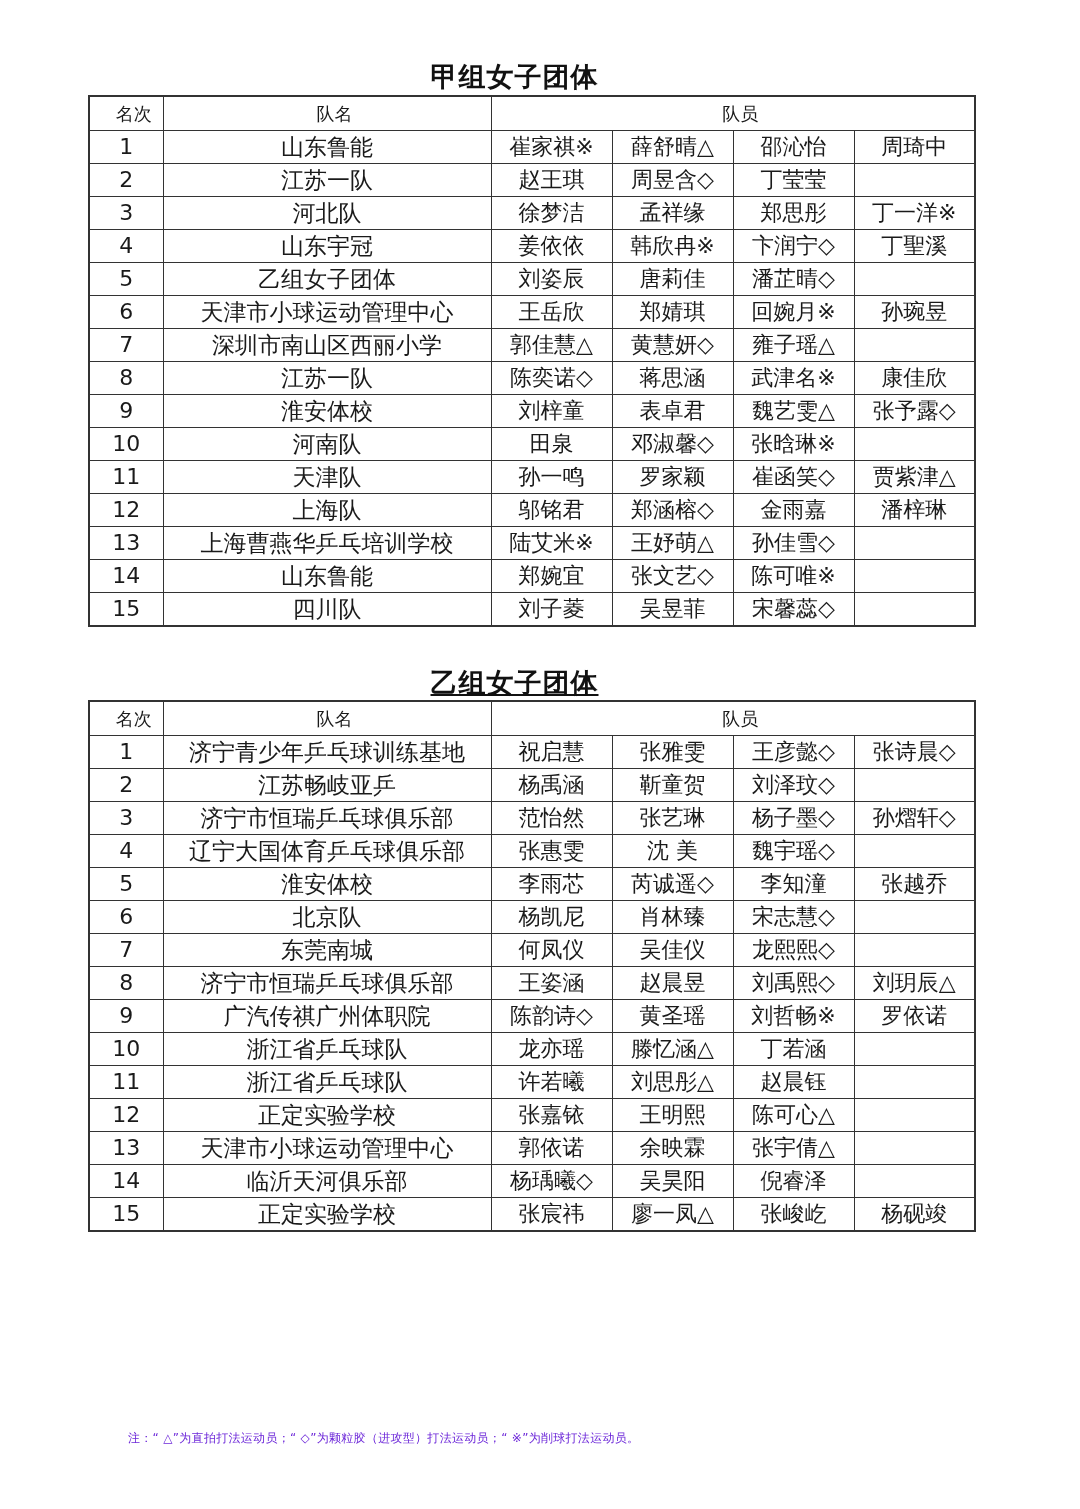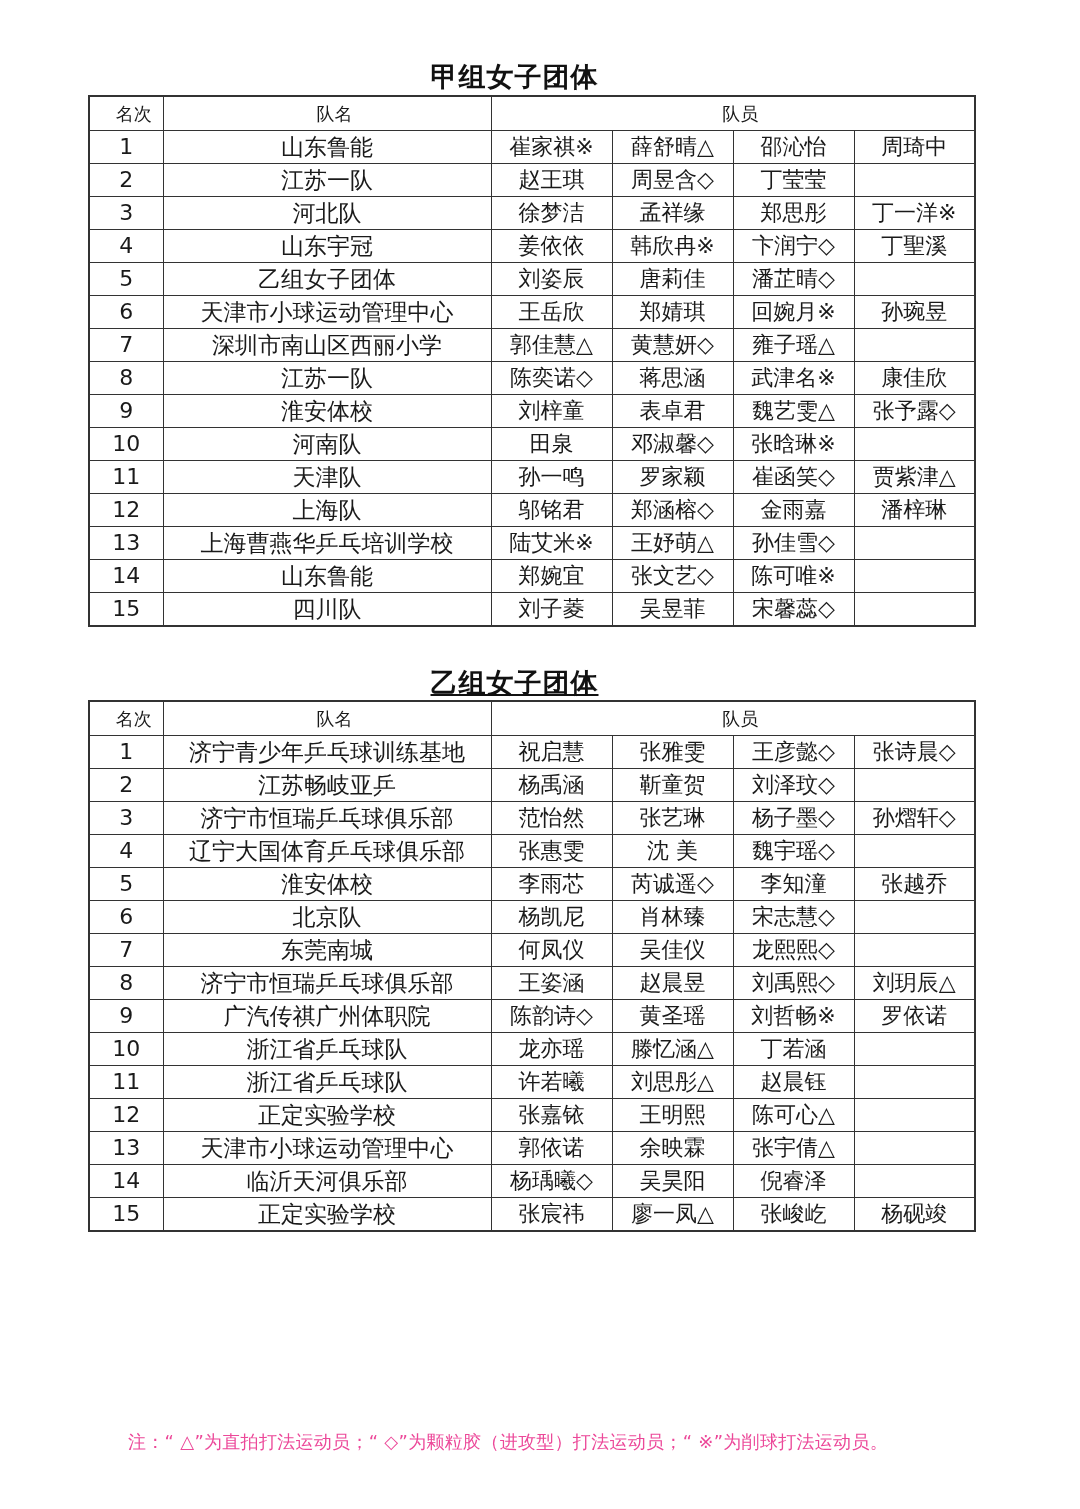--- a/index.html
+++ b/index.html
@@ -26,21 +26,21 @@
       text-align: center; vertical-align: middle;
       padding: 0; overflow: hidden; white-space: nowrap;
       font-size: 23px; font-weight: normal;
     }
     table.roster th { height: 33px; font-weight: normal; font-size: 18px; padding-left: 15px; }
     table.roster td { height: 32px; line-height: 32px; }
     table.roster td.rank { font-size: 22px; }
     table.roster td.player { font-size: 22px; letter-spacing: 0px; }
     .footnote {
       position: absolute; left: 128px; top: 1430px;
-      font-size: 18px; color: #ec4899; white-space: nowrap; letter-spacing: 0.3px;
+      font-size: 12px; color: #6d28d9; white-space: nowrap; letter-spacing: 0.3px;
     }
   </style>
 </head>
 <body>
 
 <div class="section-title" style="top:60px;">甲组女子团体</div>
 
 <table class="roster" style="top:95px;">
   <colgroup>
     <col class="c-rank">

